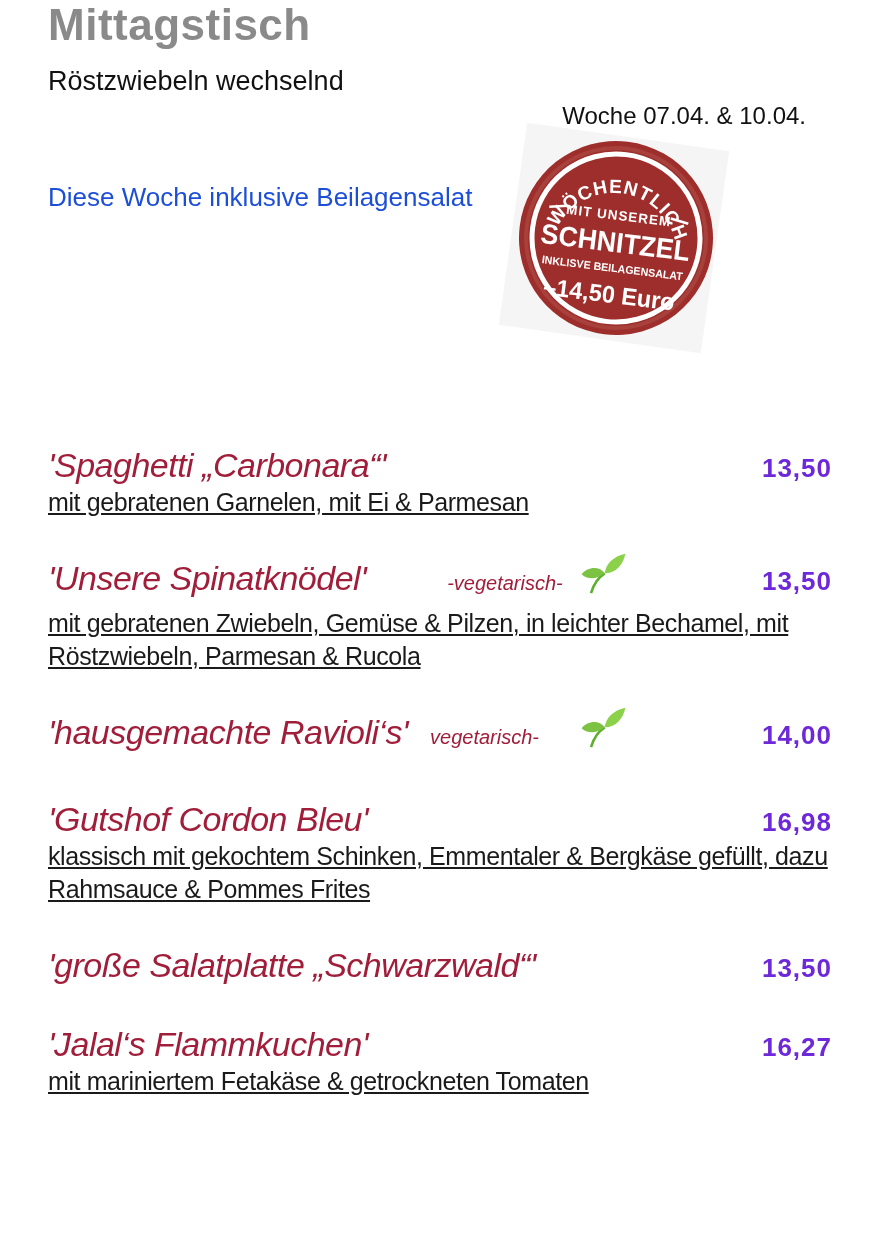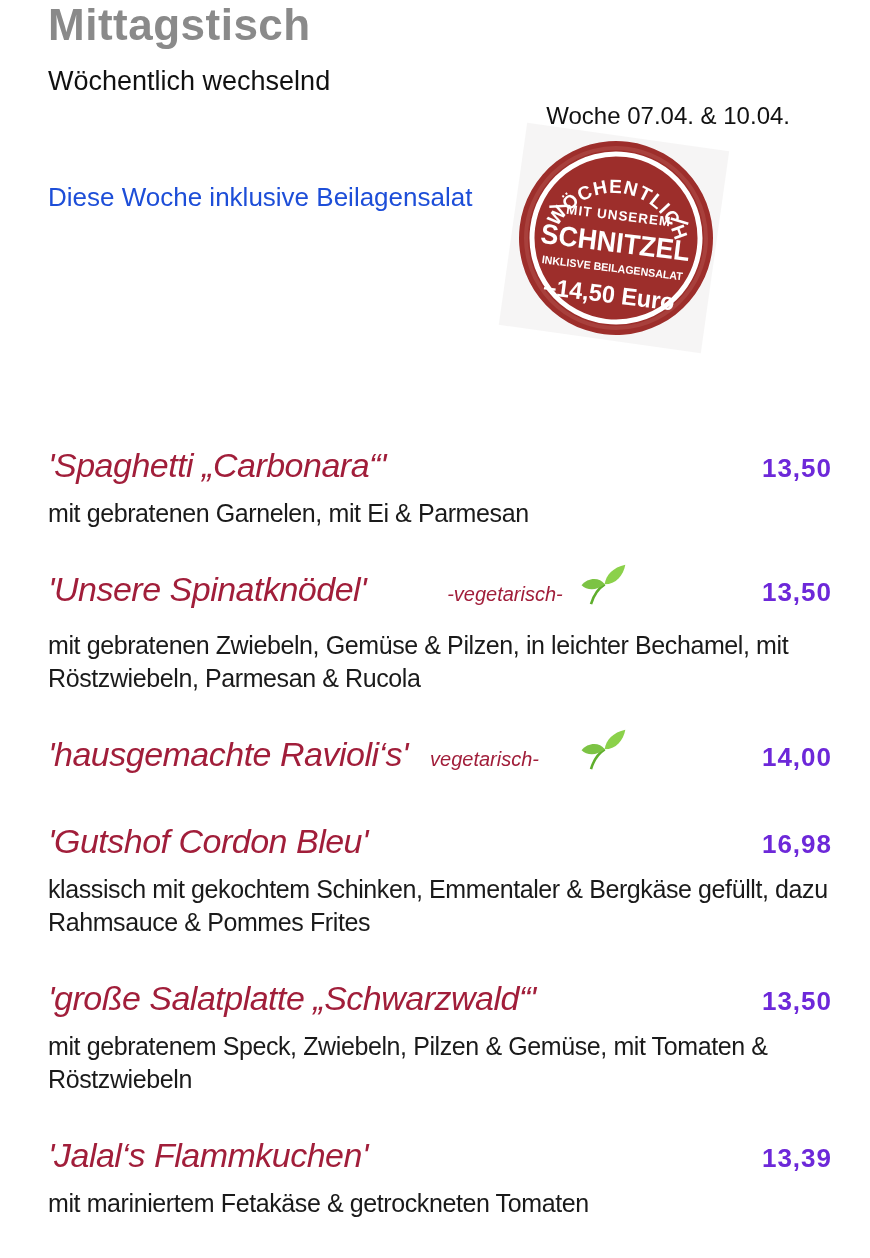--- a/index.html
+++ b/index.html
@@ -14,21 +14,21 @@
   .page-title{
     position:absolute;left:48px;top:0;
     font-size:44px;font-weight:600;letter-spacing:0.5px;
     color:#8a8a8a;
   }
   .page-subtitle{
     position:absolute;left:48px;top:66px;
     font-size:27px;font-weight:400;color:#111;
   }
   .week-label{
-    position:absolute;top:102px;right:80px;
+    position:absolute;top:102px;right:64px;
     font-size:24px;color:#111;
   }
   .salad-note{
     position:absolute;left:48px;top:182px;
     font-size:26px;color:#1d4ed8;
   }
   
   .stamp-paper{
     position:absolute;left:512px;top:136px;width:204px;height:204px;
     background:rgba(130,120,115,0.07);
@@ -62,30 +62,31 @@
   .veg-gap-b{margin-left:22px;}
   .leaf{align-self:center;position:relative;top:-8px;}
   .leaf-gap-a{margin-left:16px;}
   .leaf-gap-b{margin-left:40px;}
   .dish-price{
     margin-left:auto;
     font-size:26px;font-weight:bold;letter-spacing:1px;
     color:#6d28d9;white-space:nowrap;
   }
   .dish-desc{
-    margin-top:12px;width:784px;
+    margin-top:1px;width:784px;
     font-size:25px;line-height:33px;letter-spacing:-0.4px;
     color:#1a1a1a;
+    text-decoration:underline;
   }
 </style>
 </head>
 <body>
 
 <div class="page-title">Mittagstisch</div>
-<div class="page-subtitle">Wöchentlich wechselnd</div>
+<div class="page-subtitle">Röstzwiebeln wechselnd</div>
 <div class="week-label">Woche 07.04. &amp; 10.04.</div>
 <div class="salad-note">Diese Woche inklusive Beilagensalat</div>
 
 <div class="stamp-paper"></div>
 <div class="stamp-wrap">
   <svg viewBox="0 0 200 200" width="200" height="200">
     <circle cx="100" cy="100" r="97" fill="#9d2e2b"></circle>
     <circle cx="100" cy="100" r="90" fill="none" stroke="#a8403c" stroke-width="4"></circle>
     <circle cx="100" cy="100" r="84" fill="none" stroke="#ffffff" stroke-width="5"></circle>
     <defs>
@@ -150,24 +151,23 @@
       <span class="dish-price">16,98</span>
     </div>
     <div class="dish-desc">klassisch mit gekochtem Schinken, Emmentaler &amp; Bergkäse gefüllt, dazu Rahmsauce &amp; Pommes Frites</div>
   </div>
 
   <div class="item">
     <div class="item-head">
       <span class="dish-name">'große Salatplatte „Schwarzwald“'</span>
       <span class="dish-price">13,50</span>
     </div>
-    <div class="dish-desc">mit gebratenem Speck, Zwiebeln, Pilzen &amp; Gemüse, mit Tomaten &amp; Röstzwiebeln</div>
   </div>
 
   <div class="item">
     <div class="item-head">
       <span class="dish-name">'Jalal‘s Flammkuchen'</span>
-      <span class="dish-price">13,39</span>
+      <span class="dish-price">16,27</span>
     </div>
     <div class="dish-desc">mit mariniertem Fetakäse &amp; getrockneten Tomaten</div>
   </div>
 
 </div>
 
 </body></html>

